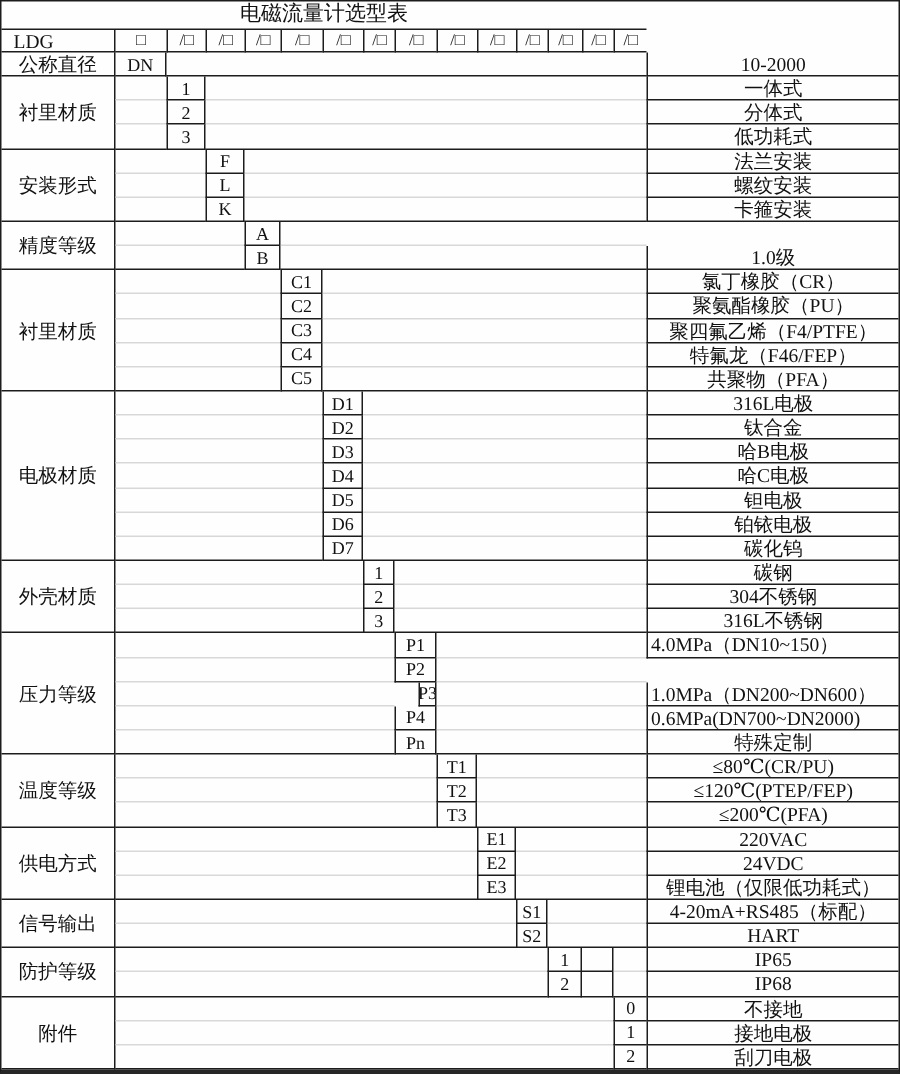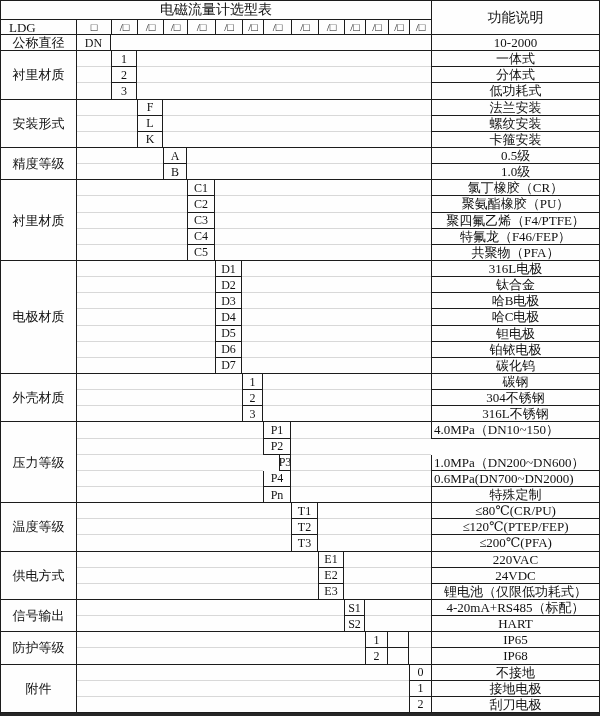--- a/index.html
+++ b/index.html
@@ -26,21 +26,20 @@
   .code   { font-size: 12px; }
   .slot   { font-size: 11px; }
   .desc   { font-size: 13px; }
   .desc.left { justify-content: flex-start; padding-left: 2px; }
 </style>
 </head>
 <body>
 
 <div id="grid">
   <div class="cell bb title" style="grid-column:1 / 16; grid-row:1">电磁流量计选型表</div>
-  <div class="cell bl bb header" style="grid-column:16; grid-row:1 / 3">功能说明</div>
   <div class="cell br bb ldg" style="grid-column:1; grid-row:2">LDG</div>
 
 <div class="cell bb slot" style="grid-area: 2 / 2;">□</div>
     <div class="cell bl bb slot" style="grid-area: 2 / 3;">/□</div>
     <div class="cell bl bb slot" style="grid-area: 2 / 4;">/□</div>
     <div class="cell bl bb slot" style="grid-area: 2 / 5;">/□</div>
     <div class="cell bl bb slot" style="grid-area: 2 / 6;">/□</div>
     <div class="cell bl bb slot" style="grid-area: 2 / 7;">/□</div>
     <div class="cell bl bb slot" style="grid-area: 2 / 8;">/□</div>
     <div class="cell bl bb slot" style="grid-area: 2 / 9;">/□</div>
@@ -77,21 +76,20 @@
     <div class="cell gb" style="grid-area: 8 / 5 / auto / 16;"></div>
     <div class="cell bl bb desc" style="grid-area: 8 / 16;">螺纹安装</div>
     <div class="cell bb" style="grid-area: 9 / 2 / auto / 4;"></div>
     <div class="cell bl br bb code" style="grid-area: 9 / 4;">K</div>
     <div class="cell bb" style="grid-area: 9 / 5 / auto / 16;"></div>
     <div class="cell bl bb desc" style="grid-area: 9 / 16;">卡箍安装</div>
     <div class="cell br bb label" style="grid-area: 10 / 1 / 12;">精度等级</div>
     <div class="cell gb" style="grid-area: 10 / 2 / auto / 5;"></div>
     <div class="cell bl br bb code" style="grid-area: 10 / 5;">A</div>
     <div class="cell gb" style="grid-area: 10 / 6 / auto / 16;"></div>
-    <div class="cell bl bb desc" style="grid-area: 10 / 16;">0.5级</div>
     <div class="cell bb" style="grid-area: 11 / 2 / auto / 5;"></div>
     <div class="cell bl br bb code" style="grid-area: 11 / 5;">B</div>
     <div class="cell bb" style="grid-area: 11 / 6 / auto / 16;"></div>
     <div class="cell bl bb desc" style="grid-area: 11 / 16;">1.0级</div>
     <div class="cell br bb label" style="grid-area: 12 / 1 / 17;">衬里材质</div>
     <div class="cell gb" style="grid-area: 12 / 2 / auto / 6;"></div>
     <div class="cell bl br bb code" style="grid-area: 12 / 6;">C1</div>
     <div class="cell gb" style="grid-area: 12 / 7 / auto / 16;"></div>
     <div class="cell bl bb desc" style="grid-area: 12 / 16;">氯丁橡胶（CR）</div>
     <div class="cell gb" style="grid-area: 13 / 2 / auto / 6;"></div>

